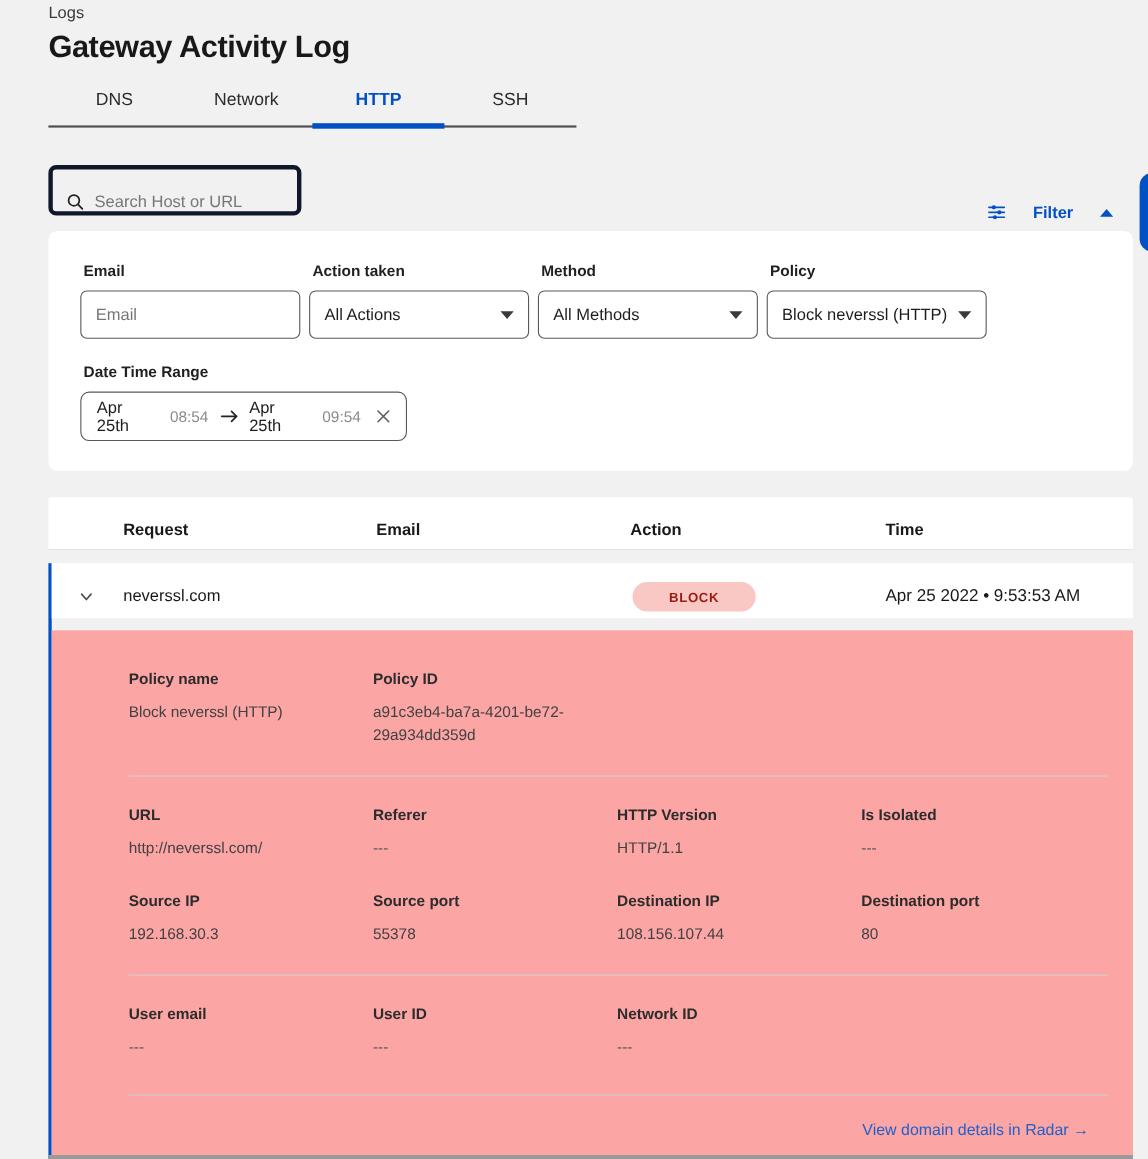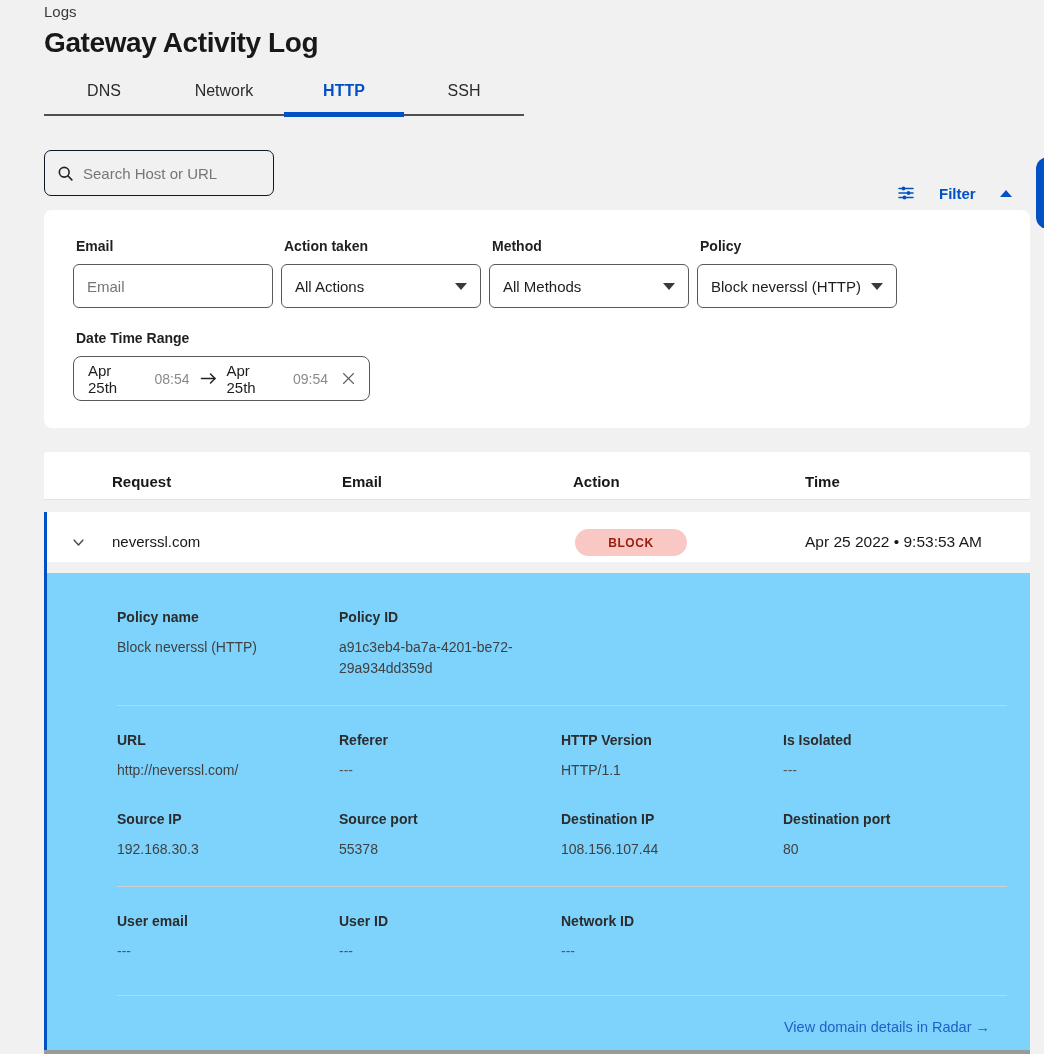--- a/index.html
+++ b/index.html
@@ -18,21 +18,21 @@
   .page-title { left: 44px; top: 27px; font-size: 28px; font-weight: 700; letter-spacing: -0.4px; color: #17181a; }
 
   
   .tabs { left: 44px; top: 76px; display: flex; }
   .tab { width: 120px; text-align: center; font-size: 16px; color: #2b2b2b; padding: 6px 0 18px; cursor: pointer; }
   .tab.active { color: #0051c3; font-weight: 700; }
   .tab-baseline { left: 44px; top: 114px; width: 480px; height: 2px; background: #4f4f4f; }
   .tab-indicator { left: 284px; top: 112px; width: 120px; height: 5px; background: #0051c3; }
 
   
-  .search-box { left: 44px; top: 150px; width: 230px; height: 46px; border: 1px solid #0f172a; border-radius: 7px; display: flex; align-items: center; padding: 0 12px; gap: 9px; background: transparent; }
+  .search-box { left: 44px; top: 150px; width: 230px; height: 46px; border: 4px solid #0f172a; border-radius: 7px; display: flex; align-items: flex-end; padding: 0 12px; gap: 9px; background: transparent; }
   .search-box input { border: none; outline: none; background: transparent; font-family: "Liberation Sans", sans-serif; font-size: 15px; color: #1d1d1d; width: 100%; }
   .search-box input::placeholder { color: #767676; }
   .filter-toggle { left: 897px; top: 157px; display: flex; align-items: center; gap: 24px; cursor: pointer; }
   .filter-label { color: #0051c3; font-size: 15px; font-weight: 700; }
   .tri-up { width: 0; height: 0; border-left: 6px solid transparent; border-right: 6px solid transparent; border-bottom: 7px solid #0051c3; }
   .filter-badge { background: #0051c3; color: #bef264; font-size: 12px; font-weight: 700; border-radius: 12px; padding: 22px 11px; letter-spacing: 1px; cursor: pointer; }
 
   
   .filter-panel { left: 44px; top: 210px; width: 986px; height: 218px; background: #ffffff; border-radius: 8px; padding: 28px 0 0 29px; }
   .field-row { display: flex; gap: 8px; }
@@ -54,21 +54,21 @@
   .th { position: absolute; top: 21px; font-size: 15px; font-weight: 700; color: #17181a; }
   .accent-bar { left: 44px; top: 512px; width: 3px; height: 542px; background: #0051c3; }
   .table-row { left: 47px; top: 512px; width: 983px; height: 50px; background: #fff; cursor: pointer; }
   .row-chevron { position: absolute; left: 24px; top: 23px; cursor: pointer; }
   .cell-request { position: absolute; left: 65px; top: 21px; font-size: 15px; color: #17181a; }
   .badge-block { position: absolute; left: 528px; top: 17px; width: 112px; height: 27px; background: #f9c8c4; color: #9a1c10; border-radius: 14px; display: flex; align-items: center; justify-content: center; font-size: 12px; font-weight: 700; letter-spacing: 0.6px; }
   .cell-time { position: absolute; left: 758px; top: 21px; font-size: 15.5px; color: #17181a; }
   .cell-email { position: absolute; left: 295px; top: 21px; font-size: 15px; }
 
   
-  .detail { left: 47px; top: 573px; width: 983px; height: 477px; background: #7dd3fc; padding: 36px 23px 0 70px; font-size: 14px; }
+  .detail { left: 47px; top: 573px; width: 983px; height: 477px; background: #fca5a5; padding: 36px 23px 0 70px; font-size: 14px; }
   .dgrid { display: grid; grid-template-columns: 222px 222px 222px 1fr; }
   .dfield .dlabel { font-weight: 700; color: #2c2c2c; margin-bottom: 12px; font-size: 14px; }
   .dfield .dvalue { color: #414141; font-size: 14px; line-height: 1.5; }
   .dvalue.muted { color: #565656; }
   .policy-link { color: #2f2cd8; width: 195px; cursor: pointer; }
   .divider { height: 1px; background: #cfcfcf; }
   .sec1 { margin-bottom: 26px; }
   .sec2 { margin-top: 26px; margin-bottom: 26px; row-gap: 30px; }
   .sec3 { margin-top: 26px; margin-bottom: 33px; }
   .radar-row { margin-top: 23px; text-align: right; padding-right: 17px; }

